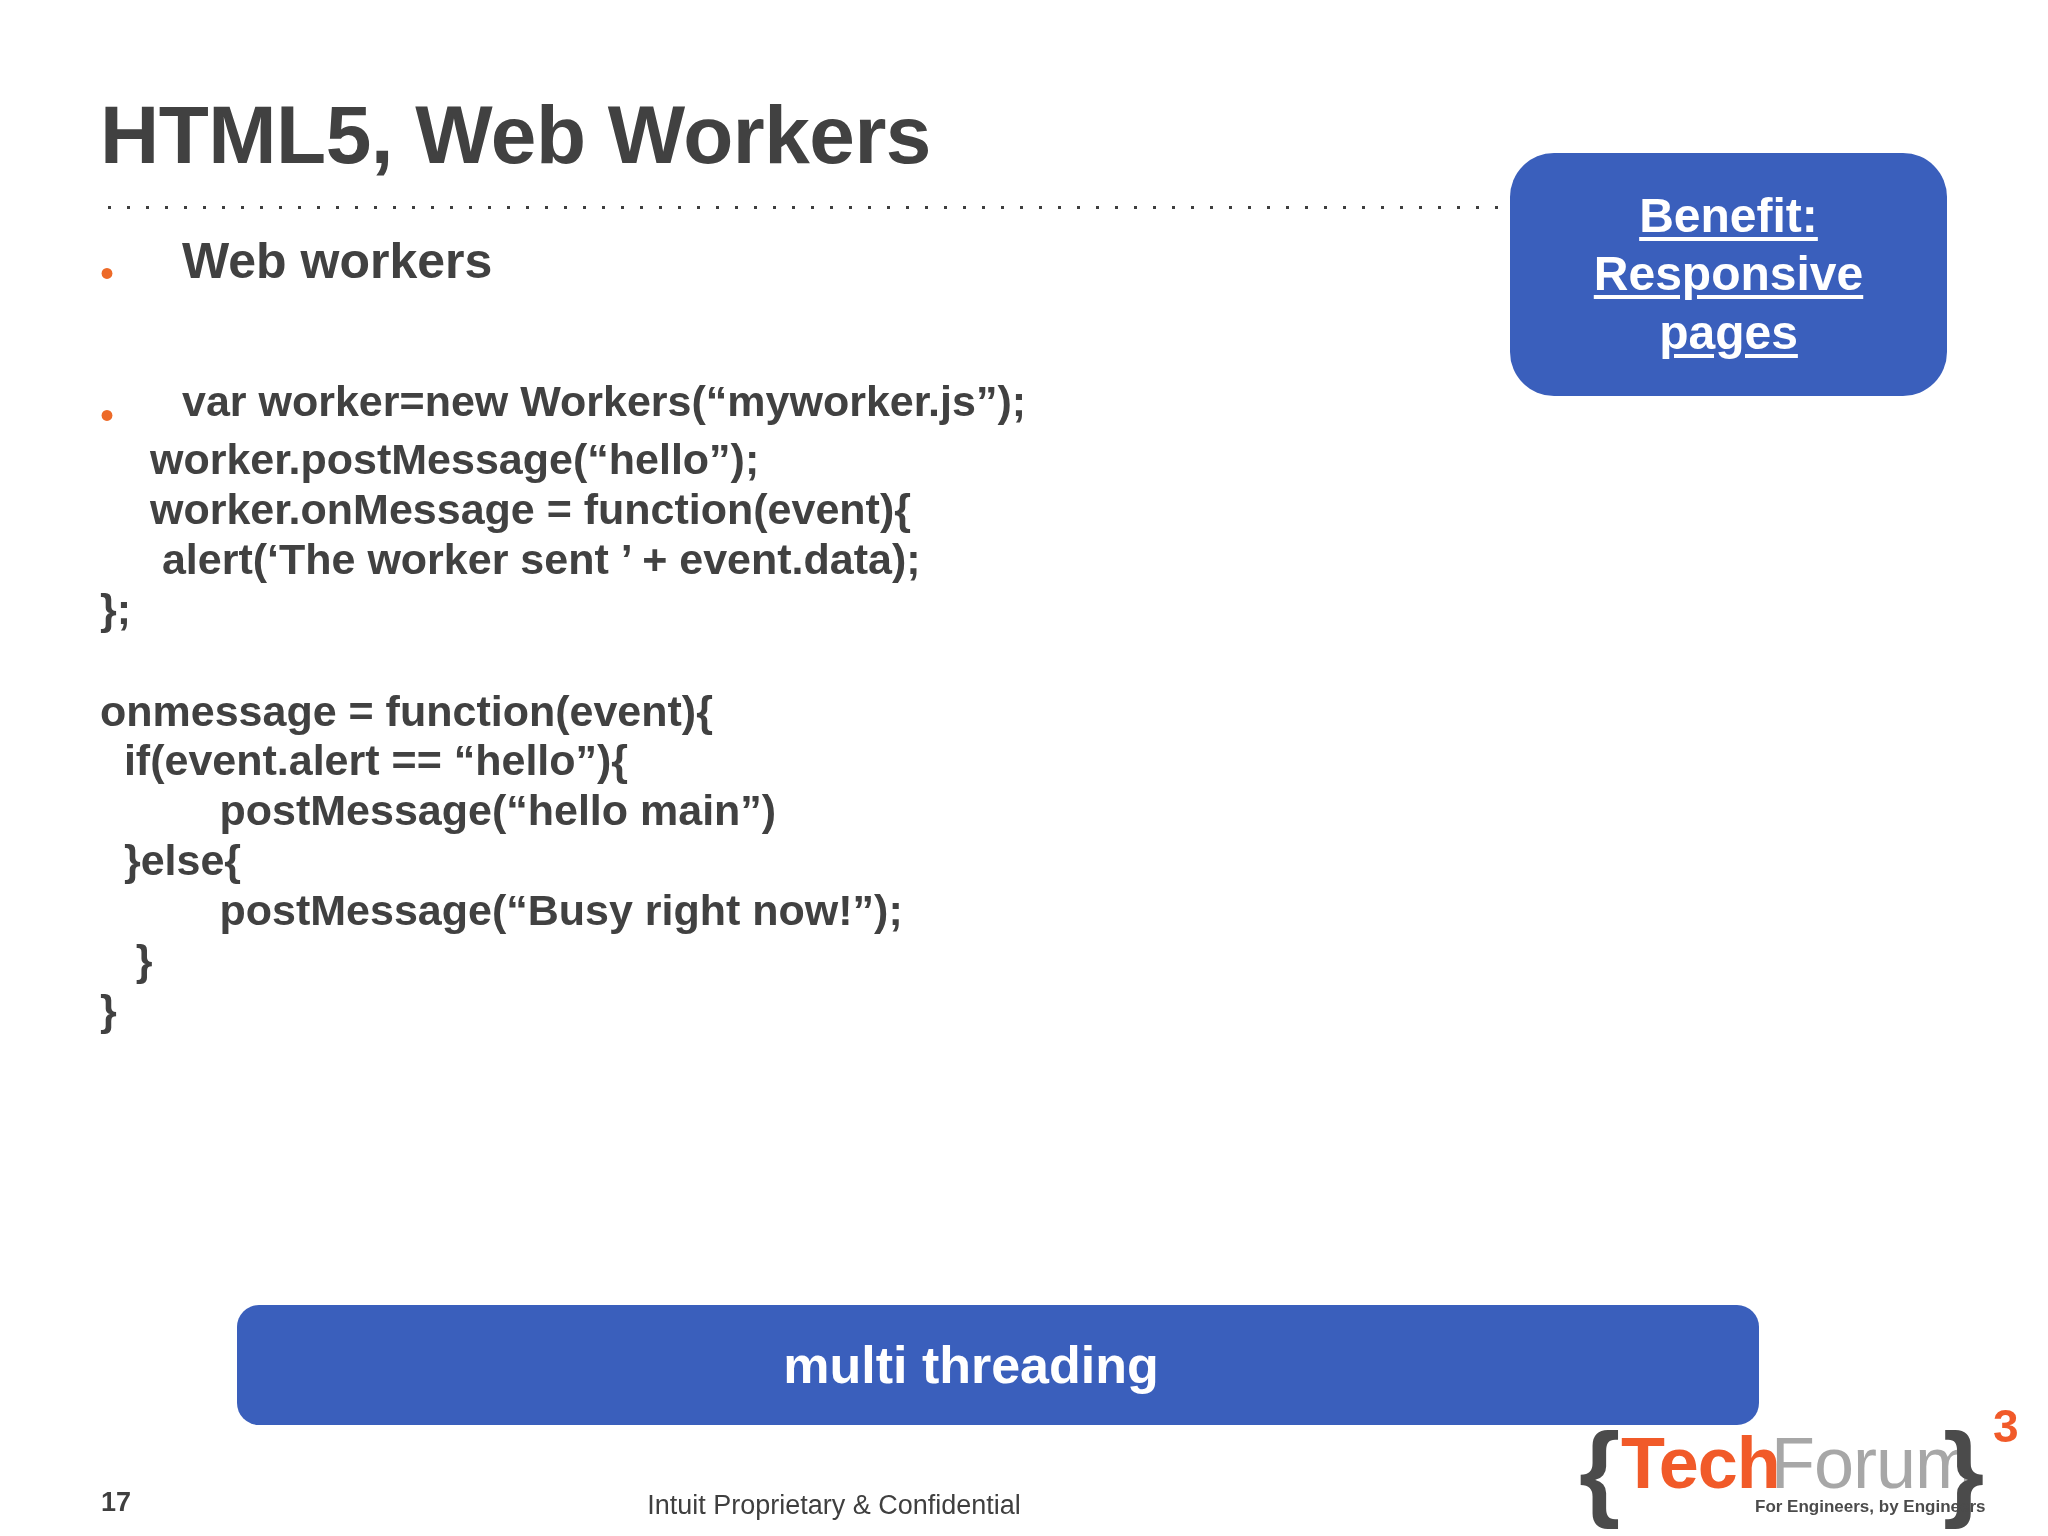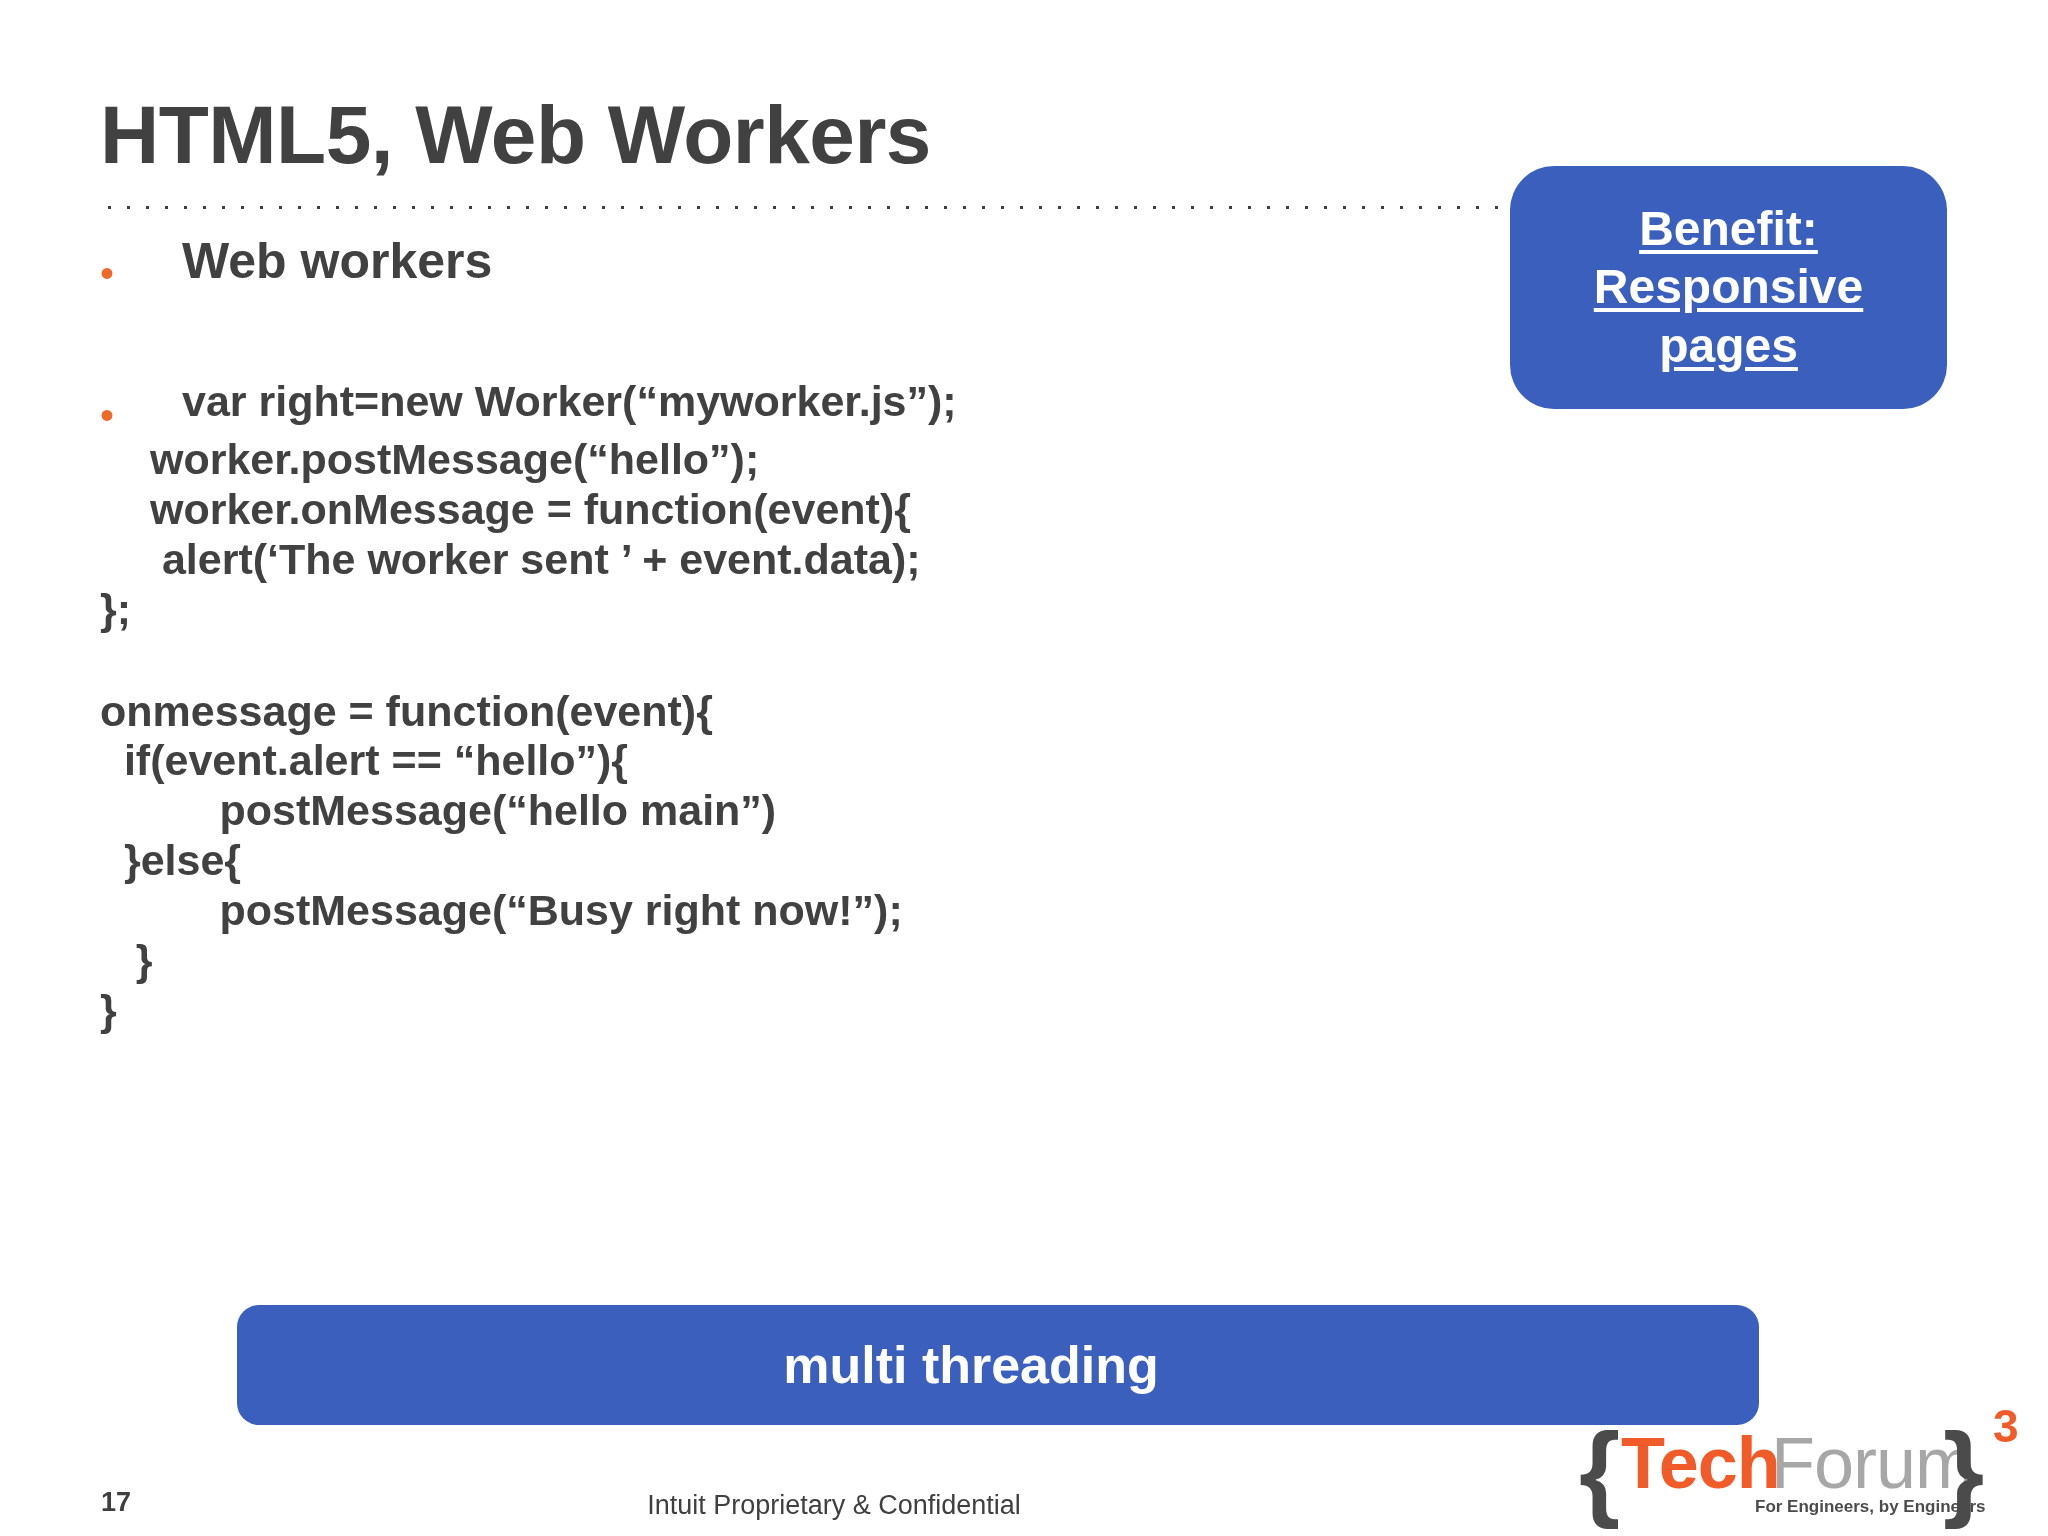--- a/index.html
+++ b/index.html
@@ -82,21 +82,21 @@
     line-height: 1.16;
     white-space: pre;
   }
   .spacer-sm { height: 52px; }
   .spacer-md { height: 84px; }
 
   
   #benefit-box {
     position: absolute;
     left: 1510px;
-    top: 166px;
+    top: 153px;
     width: 437px;
     height: 243px;
     background: #3A5FBC;
     border-radius: 44px;
     display: flex;
     align-items: center;
     justify-content: flex-end;
     text-align: center;
   }
   #benefit-text {
@@ -220,21 +220,21 @@
 
     <div class="bullet-row">
       <span class="bullet-dot"></span>
       <span class="heading-line">Web workers</span>
     </div>
 
     <div class="spacer-md"></div>
 
     <div class="bullet-row">
       <span class="bullet-dot"></span>
-      <span class="code-line">var right=new Worker(“myworker.js”);</span>
+      <span class="code-line">var worker=new Workers(“myworker.js”);</span>
     </div>
     <div style="padding-left:38px">
       <div class="code-line"> worker.postMessage(“hello”);</div>
       <div class="code-line"> worker.onMessage = function(event){</div>
       <div class="code-line">  alert(‘The worker sent ’ + event.data);</div>
     </div>
     <div class="code-line">};</div>
 
     <div class="spacer-sm"></div>
 

